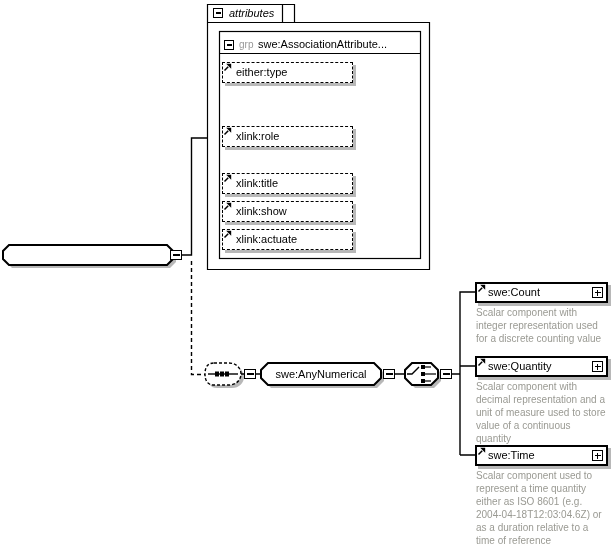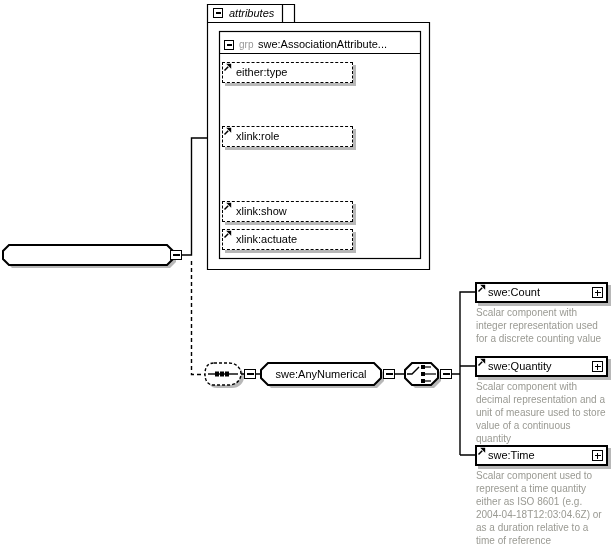--- a/index.html
+++ b/index.html
@@ -103,20 +103,27 @@
       </svg>
     <span class="name lbl">either:type</span>
   </div>
   <div class="attrbox" style="top:126px;">
     <svg class="nearrow" width="9" height="9">
         <path d="M1.5,7.5 L5.2,3.8" stroke="#000" stroke-width="1.5"></path>
         <polygon points="3.2,0.8 8.2,0.8 8.2,5.8" fill="#000"></polygon>
       </svg>
     <span class="name lbl">xlink:role</span>
   </div>
+  <div class="attrbox" style="top:173px;">
+    <svg class="nearrow" width="9" height="9">
+        <path d="M1.5,7.5 L5.2,3.8" stroke="#000" stroke-width="1.5"></path>
+        <polygon points="3.2,0.8 8.2,0.8 8.2,5.8" fill="#000"></polygon>
+      </svg>
+    <span class="name lbl">xlink:title</span>
+  </div>
   <div class="attrbox" style="top:229px;">
     <svg class="nearrow" width="9" height="9">
         <path d="M1.5,7.5 L5.2,3.8" stroke="#000" stroke-width="1.5"></path>
         <polygon points="3.2,0.8 8.2,0.8 8.2,5.8" fill="#000"></polygon>
       </svg>
     <span class="name lbl">xlink:actuate</span>
   </div>
   <div class="attrbox" style="top:201px;">
     <svg class="nearrow" width="9" height="9">
         <path d="M1.5,7.5 L5.2,3.8" stroke="#000" stroke-width="1.5"></path>

